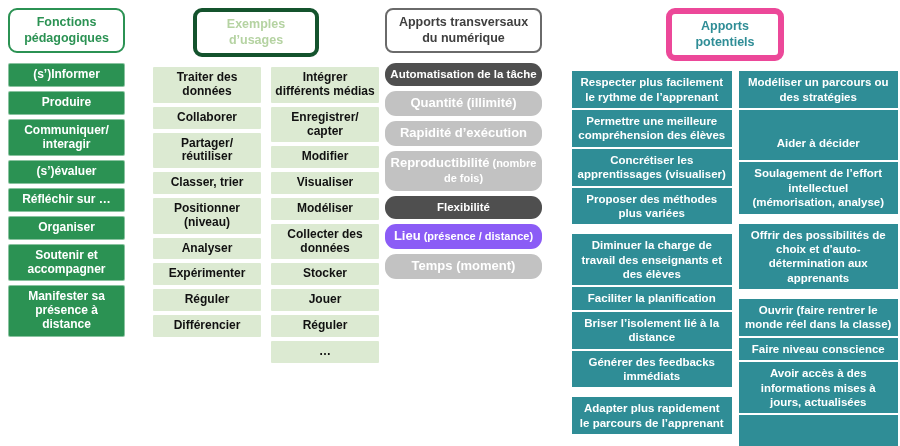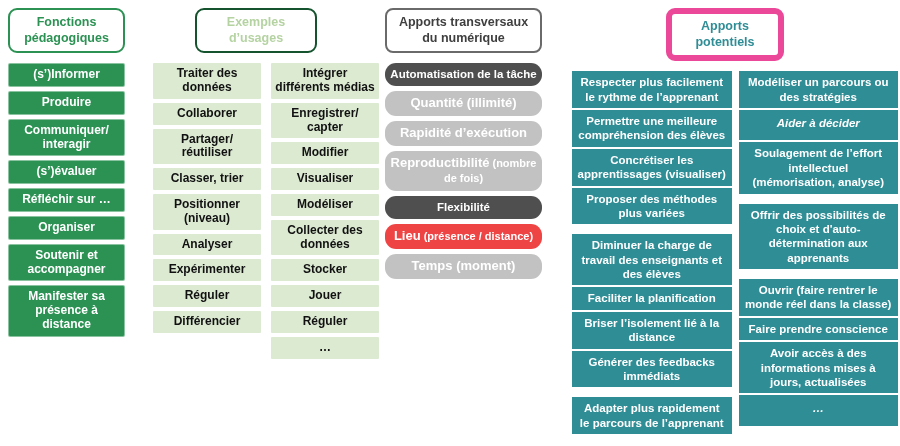--- a/index.html
+++ b/index.html
@@ -9,45 +9,45 @@
   .col{position:absolute;top:6px;display:flex;flex-direction:column;}
   .col-1{left:8px;width:117px;}
   .col-2{left:133px;width:246px;}
   .col-3{left:385px;width:157px;}
   .col-4{left:552px;width:346px;}
 
   .hdr{background:#fff;border-radius:9px;font-weight:bold;font-size:12.5px;line-height:1.25;
        text-align:center;padding:5px 3px;margin:2px 0 10px 0;}
   .hdr .txt{white-space:pre-line;}
   .hdr-green{border:2px solid #2b9253;color:#2b9253;}
-  .hdr-pale{border:2px solid #14532d;color:#b5d3a2;width:112px;margin-left:auto;margin-right:auto;}
+  .hdr-pale{border:4px solid #14532d;color:#b5d3a2;width:112px;margin-left:auto;margin-right:auto;}
   .hdr-gray{border:2px solid #6a6a6a;color:#3f3f3f;border-radius:8px;}
   .hdr-teal{border:6px solid #ec4899;color:#2f8d96;width:100px;margin-left:auto;margin-right:auto;}
 
   .row{display:flex;gap:10px;align-items:flex-start;margin-left:20px;}
   .col-4 .row{gap:7px;}
   .stack{display:flex;flex-direction:column;flex:1;min-width:0;}
 
   .box{font-weight:bold;text-align:center;}
   .box .txt{white-space:pre-line;}
   .note{font-size:11px;margin-left:3px;}
   .note:empty{display:none;}
 
   .green-box{background:#2b9253;color:#ffffff;font-size:12px;line-height:1.15;
              padding:4px 2px;margin-bottom:4px;border:1px solid rgba(255,255,255,.45);border-radius:2px;}
   .pale-box{background:#dcead2;color:#111;font-size:12px;line-height:1.15;
             padding:4px 2px;margin-bottom:4px;border-radius:1px;}
   .gray-box{background:#c2c2c2;color:#fff;font-size:13px;line-height:1.15;
             padding:5px 3px;margin-bottom:5px;border-radius:11px;text-align:center;}
-  .gray-box.mid{background:#ef4444;}
+  .gray-box.mid{background:#8b5cf6;}
   .gray-box.dark{background:#4f4f4f;font-size:11.5px;padding:5px 3px;}
   .teal-box{background:#2f8d96;color:#fff;font-size:11.5px;line-height:1.25;
             padding:4px 3px;margin-bottom:2px;display:flex;flex-direction:column;justify-content:center;}
   .teal-box.gap{margin-top:8px;}
-  .teal-box.tall{padding-top:6px;padding-bottom:10px;font-style:italic;}
+  .teal-box.tall{padding-top:26px;padding-bottom:10px;}
 </style>
 </head>
 <body>
 
 <div class="canvas">
 
   <section class="col col-1">
     <div class="hdr hdr-green">
       <span class="txt">Fonctions
 pédagogiques</span>
@@ -243,21 +243,21 @@
             <span class="txt">Offrir des possibilités de
 choix et d'auto-
 détermination aux
 apprenants</span>
           </div>
           <div class="box teal-box gap">
             <span class="txt">Ouvrir (faire rentrer le
 monde réel dans la classe)</span>
           </div>
           <div class="box teal-box">
-            <span class="txt">Faire prendre conscience</span>
+            <span class="txt">Faire niveau conscience</span>
           </div>
           <div class="box teal-box">
             <span class="txt">Avoir accès à des
 informations mises à
 jours, actualisées</span>
           </div>
           <div class="box teal-box tall">
             <span class="txt">…</span>
           </div>
         </div>

